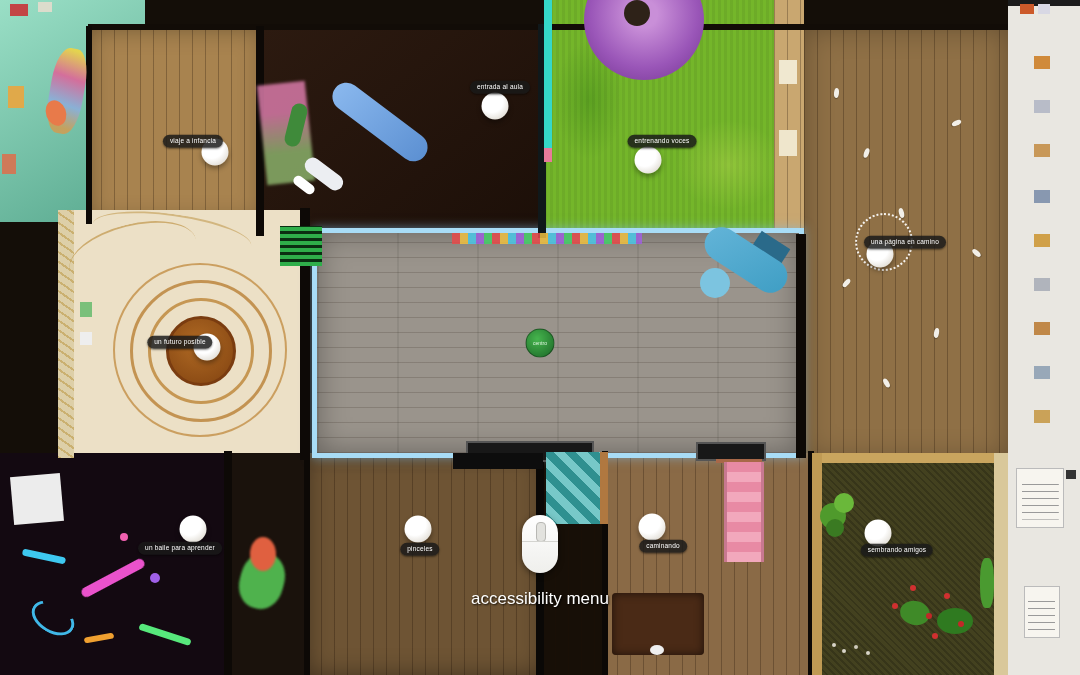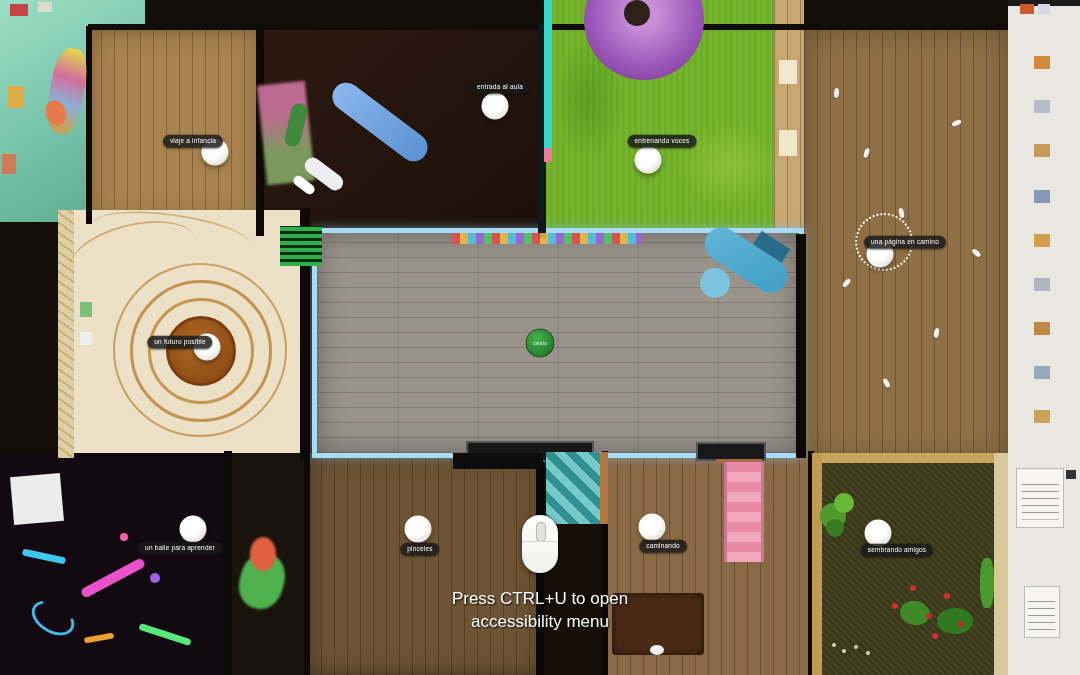--- a/index.html
+++ b/index.html
@@ -236,17 +236,16 @@
   <div class="pill" style="left:897px;top:550px;">sembrando amigos</div>
 
   <div class="abs" style="left:522px;top:515px;width:36px;height:58px;border-radius:18px;z-index:7;
               background:linear-gradient(180deg,#ffffff,#efefec);box-shadow:0 2px 6px rgba(0,0,0,.45);">
     <div style="position:absolute;left:14px;top:7px;width:8px;height:18px;border-radius:4px;
                 background:#e2e2de;border:1px solid #b8b8b4;"></div>
     <div style="position:absolute;left:0;top:26px;width:36px;height:1px;background:#d4d4d0;"></div>
   </div>
 
   <div class="hint">
-    <div>Press CTRL+U to open</div>
     <div>accessibility menu</div>
   </div>
 
 </div>
 
 </body></html>

